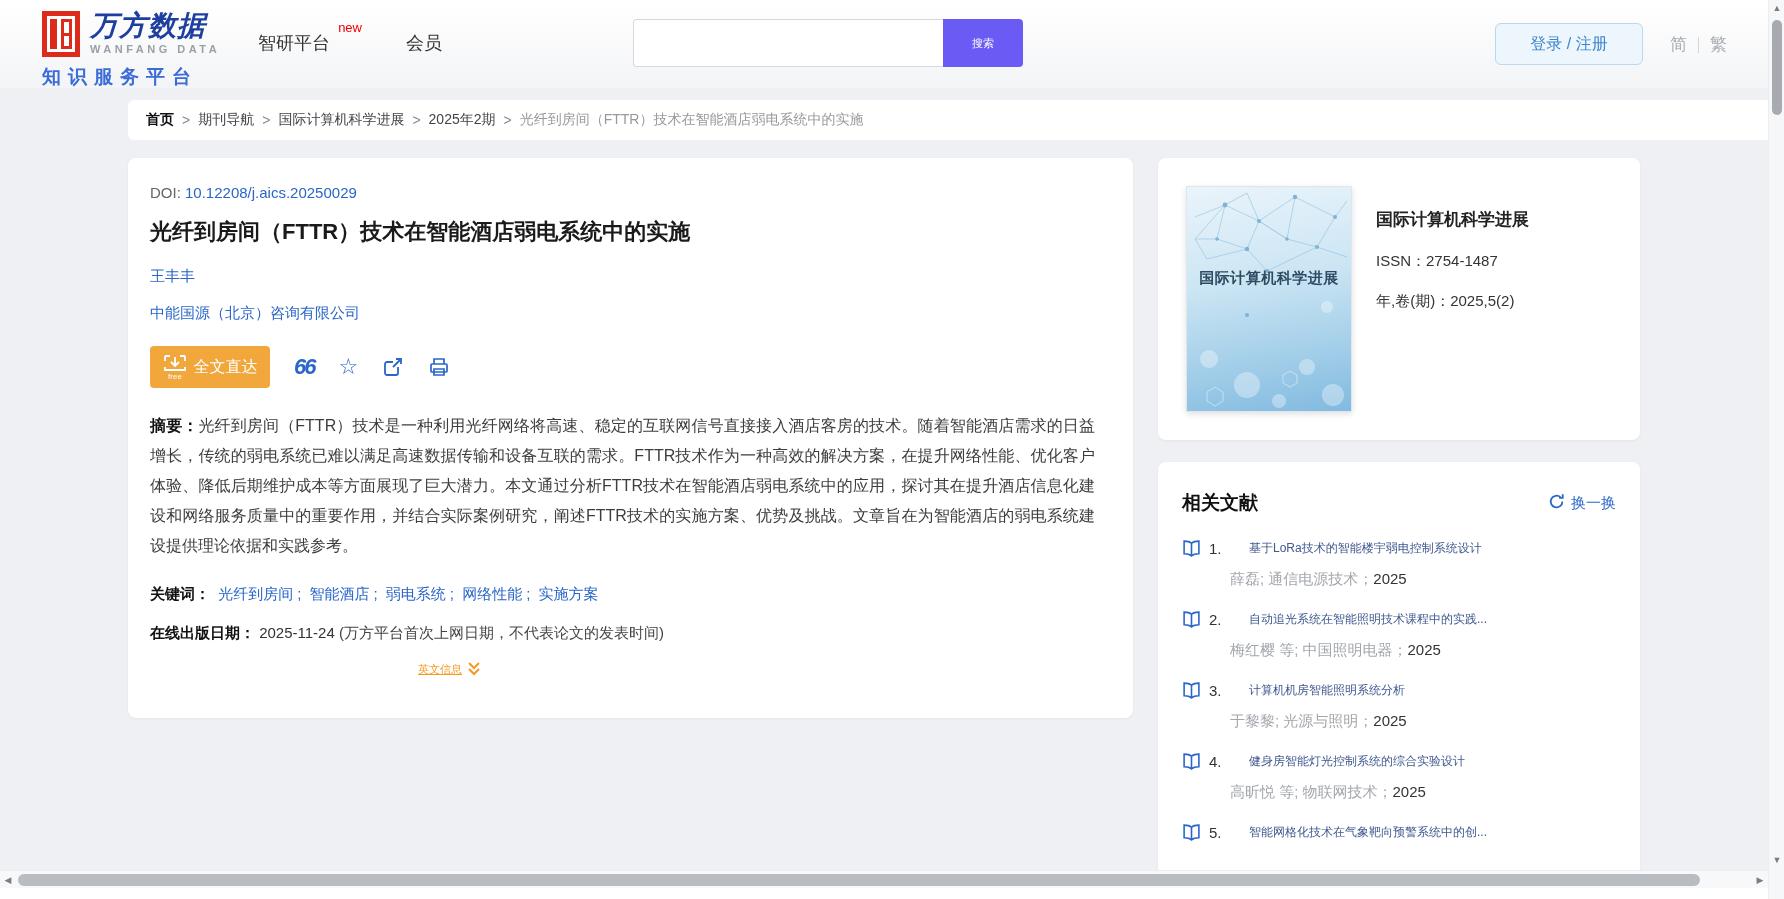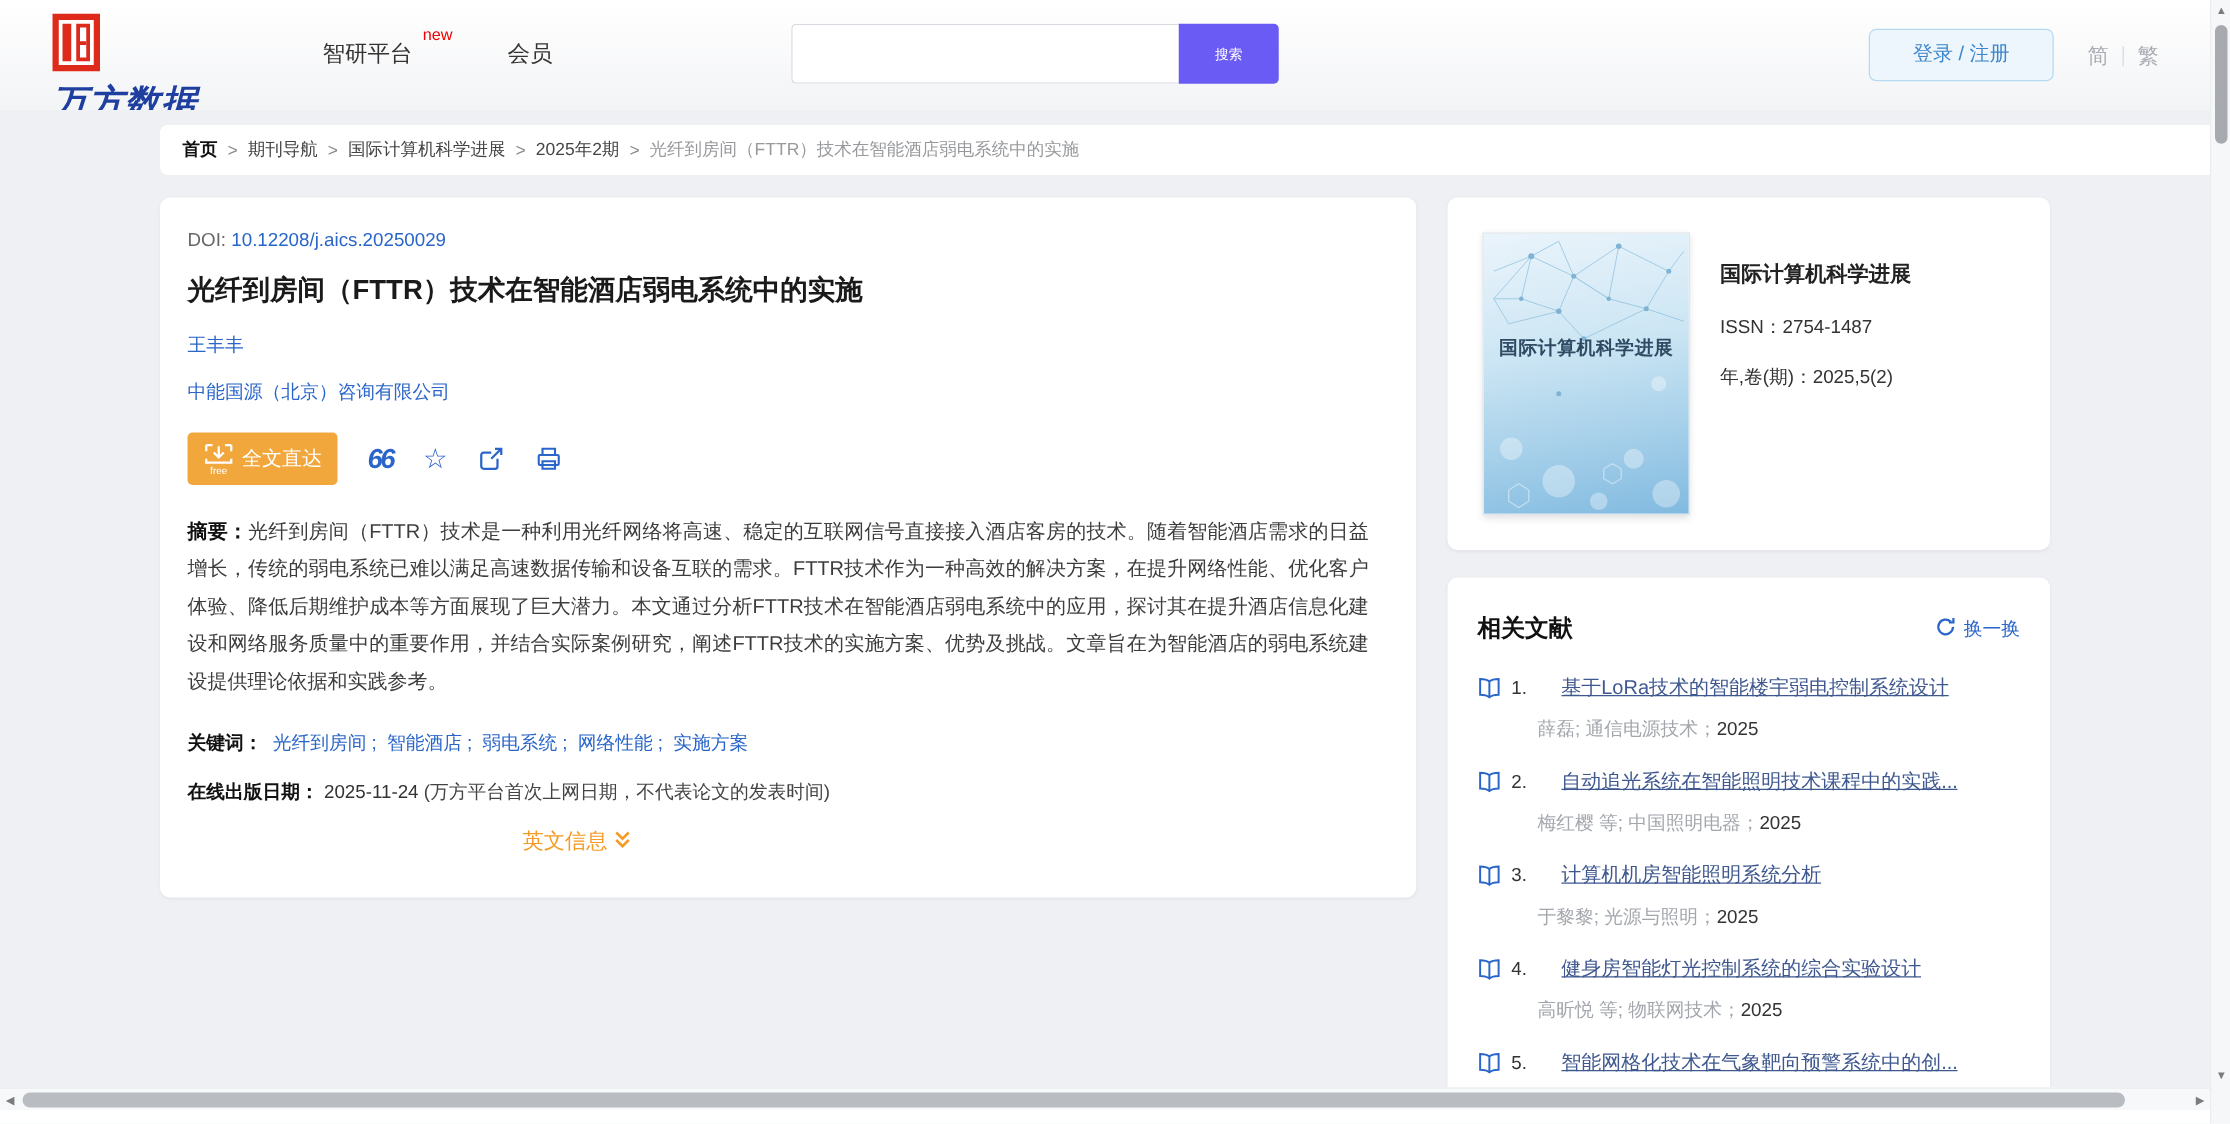--- a/index.html
+++ b/index.html
@@ -4,21 +4,21 @@
 <style>
   * { margin:0; padding:0; box-sizing:border-box; }
   html,body { width:1784px; height:899px; overflow:hidden; }
   body { position:relative; background:#fff; font-family:"Liberation Sans","DejaVu Sans",sans-serif; color:#333; }
   a { text-decoration:none; cursor:pointer; }
 
   
   .topbar { position:absolute; left:0; top:0; width:1768px; height:88px;
             background:linear-gradient(#ffffff,#f3f4f6); }
   .logo-wrap { position:absolute; left:42px; top:11px; }
-  .logo-row { display:flex; align-items:flex-start; gap:10px;flex-direction:column; }
+  .logo-row { display:flex; align-items:flex-start; gap:10px; }
   .logo-icon { width:38px; height:46px; border:5px solid #dd2a1b; background:#fff; position:relative; }
   .logo-icon .bar { position:absolute; left:3px; top:3px; bottom:3px; width:7px; background:#dd2a1b; }
   .logo-icon .box { position:absolute; left:14px; top:3px; right:3px; bottom:3px; border:3px solid #dd2a1b; }
   .logo-icon .box i { position:absolute; left:0; right:0; top:45%; height:3px; background:#dd2a1b; display:block; }
   .brand-cn { font-size:28px; font-weight:800; font-style:italic; color:#1e3f9f; line-height:1.05; letter-spacing:1px; }
   .brand-en { font-size:11px; font-weight:bold; color:#9aa0a8; letter-spacing:3.5px; margin-top:3px;text-align:center; }
   .tagline  { font-size:19px; color:#3a6bd8; letter-spacing:7px; margin-top:7px; font-weight:600; }
 
   .nav { position:absolute; left:258px; top:31px; display:flex; gap:76px; font-size:18px; color:#333; }
   .nav-item { position:relative; cursor:pointer; }
@@ -64,22 +64,22 @@
   .ic { display:inline-flex; align-items:center; justify-content:center; cursor:pointer; }
   .quote-ic { font-size:22px; font-weight:800; color:#2a66c9; letter-spacing:-2px; font-style:italic; }
   .star-ic { font-size:22px; color:#2a66c9; }
   .abstract { margin-top:22px; width:945px; font-size:16px; line-height:30px; color:#3d3d3d; text-align:justify; }
   .lbl { color:#111; font-weight:bold; }
   .keywords { margin-top:24px; font-size:15px; }
   .keywords a, .kw-sep { color:#2a66c9; }
   .keywords > * { margin-right:4px; }
   .pubdate { margin-top:20px; font-size:15px; color:#333; }
   .pub-note { color:#444; }
-  .en-toggle { margin-top:18px; margin-left:268px; display:inline-flex; align-items:flex-end; gap:5px;
-               color:#f59a23; font-size:17px; cursor:pointer; }
+  .en-toggle { margin-top:18px; margin-left:268px; display:inline-flex; align-items:center; gap:5px;
+               color:#f59a23; font-size:11px; cursor:pointer;text-decoration:underline; }
 
   
   .journal-card { left:1158px; top:70px; width:482px; height:282px; padding:28px; display:flex; gap:24px; }
   .cover { width:166px; height:226px; position:relative; border:1px solid #dfe7ec; flex:none;
            box-shadow:0 2px 6px rgba(0,0,0,.13); overflow:hidden;
            background:linear-gradient(170deg,#eaf4fb 0%,#cde6f4 40%,#a8d1ea 70%,#81bae0 100%); }
   .cover svg { position:absolute; left:0; top:0; }
   .cover-title { position:absolute; left:0; right:0; top:82px; text-align:center; font-size:15px;
                  font-weight:bold; color:#2f4b63; letter-spacing:0.5px; }
   .journal-info { padding-top:22px; }
@@ -89,22 +89,22 @@
   
   .related-card { left:1158px; top:374px; width:482px; height:470px; padding:28px 24px; }
   .rel-head { display:flex; justify-content:space-between; align-items:center; }
   .rel-title { font-size:19px; font-weight:bold; color:#111; }
   .refresh-btn { display:inline-flex; align-items:center; gap:6px; color:#2a66c9; font-size:15px; cursor:pointer; }
   .rel-list { margin-top:24px; }
   .rel-item { margin-bottom:22px; }
   .rel-row1 { display:flex; align-items:center; }
   .book-ic { flex:none; display:inline-flex; }
   .rel-no { font-size:15px; color:#333; width:26px; margin-left:8px; flex:none; }
-  .rel-link { font-size:16px; color:#3f588f; white-space:nowrap; overflow:hidden;
-              text-overflow:ellipsis; max-width:380px; display:inline-block; margin-left:14px;text-decoration:underline; }
+  .rel-link { font-size:12px; color:#3f588f; white-space:nowrap; overflow:hidden;
+              text-overflow:ellipsis; max-width:380px; display:inline-block; margin-left:14px; }
   .rel-row2 { margin:13px 0 0 48px; font-size:15px; color:#a3a7ad; }
   .rel-year { color:#333; }
 
   
   .vscroll { position:absolute; right:0; top:0; width:16px; height:899px; background:#f6f7f8; border-left:1px solid #ebedef; }
   .v-arrow { position:absolute; left:0; width:16px; text-align:center; font-size:9px; color:#7a7d80; }
   .v-thumb { position:absolute; left:3px; top:20px; width:10px; height:95px; background:#a7abb0; border-radius:5px; }
   .hscroll { position:absolute; left:0; top:870px; width:1768px; height:18px; background:#f7f8f9; border-top:1px solid #ececee; }
   .h-arrow { position:absolute; top:0; width:16px; height:18px; text-align:center; font-size:9px;
              color:#7a7d80; line-height:18px; }

